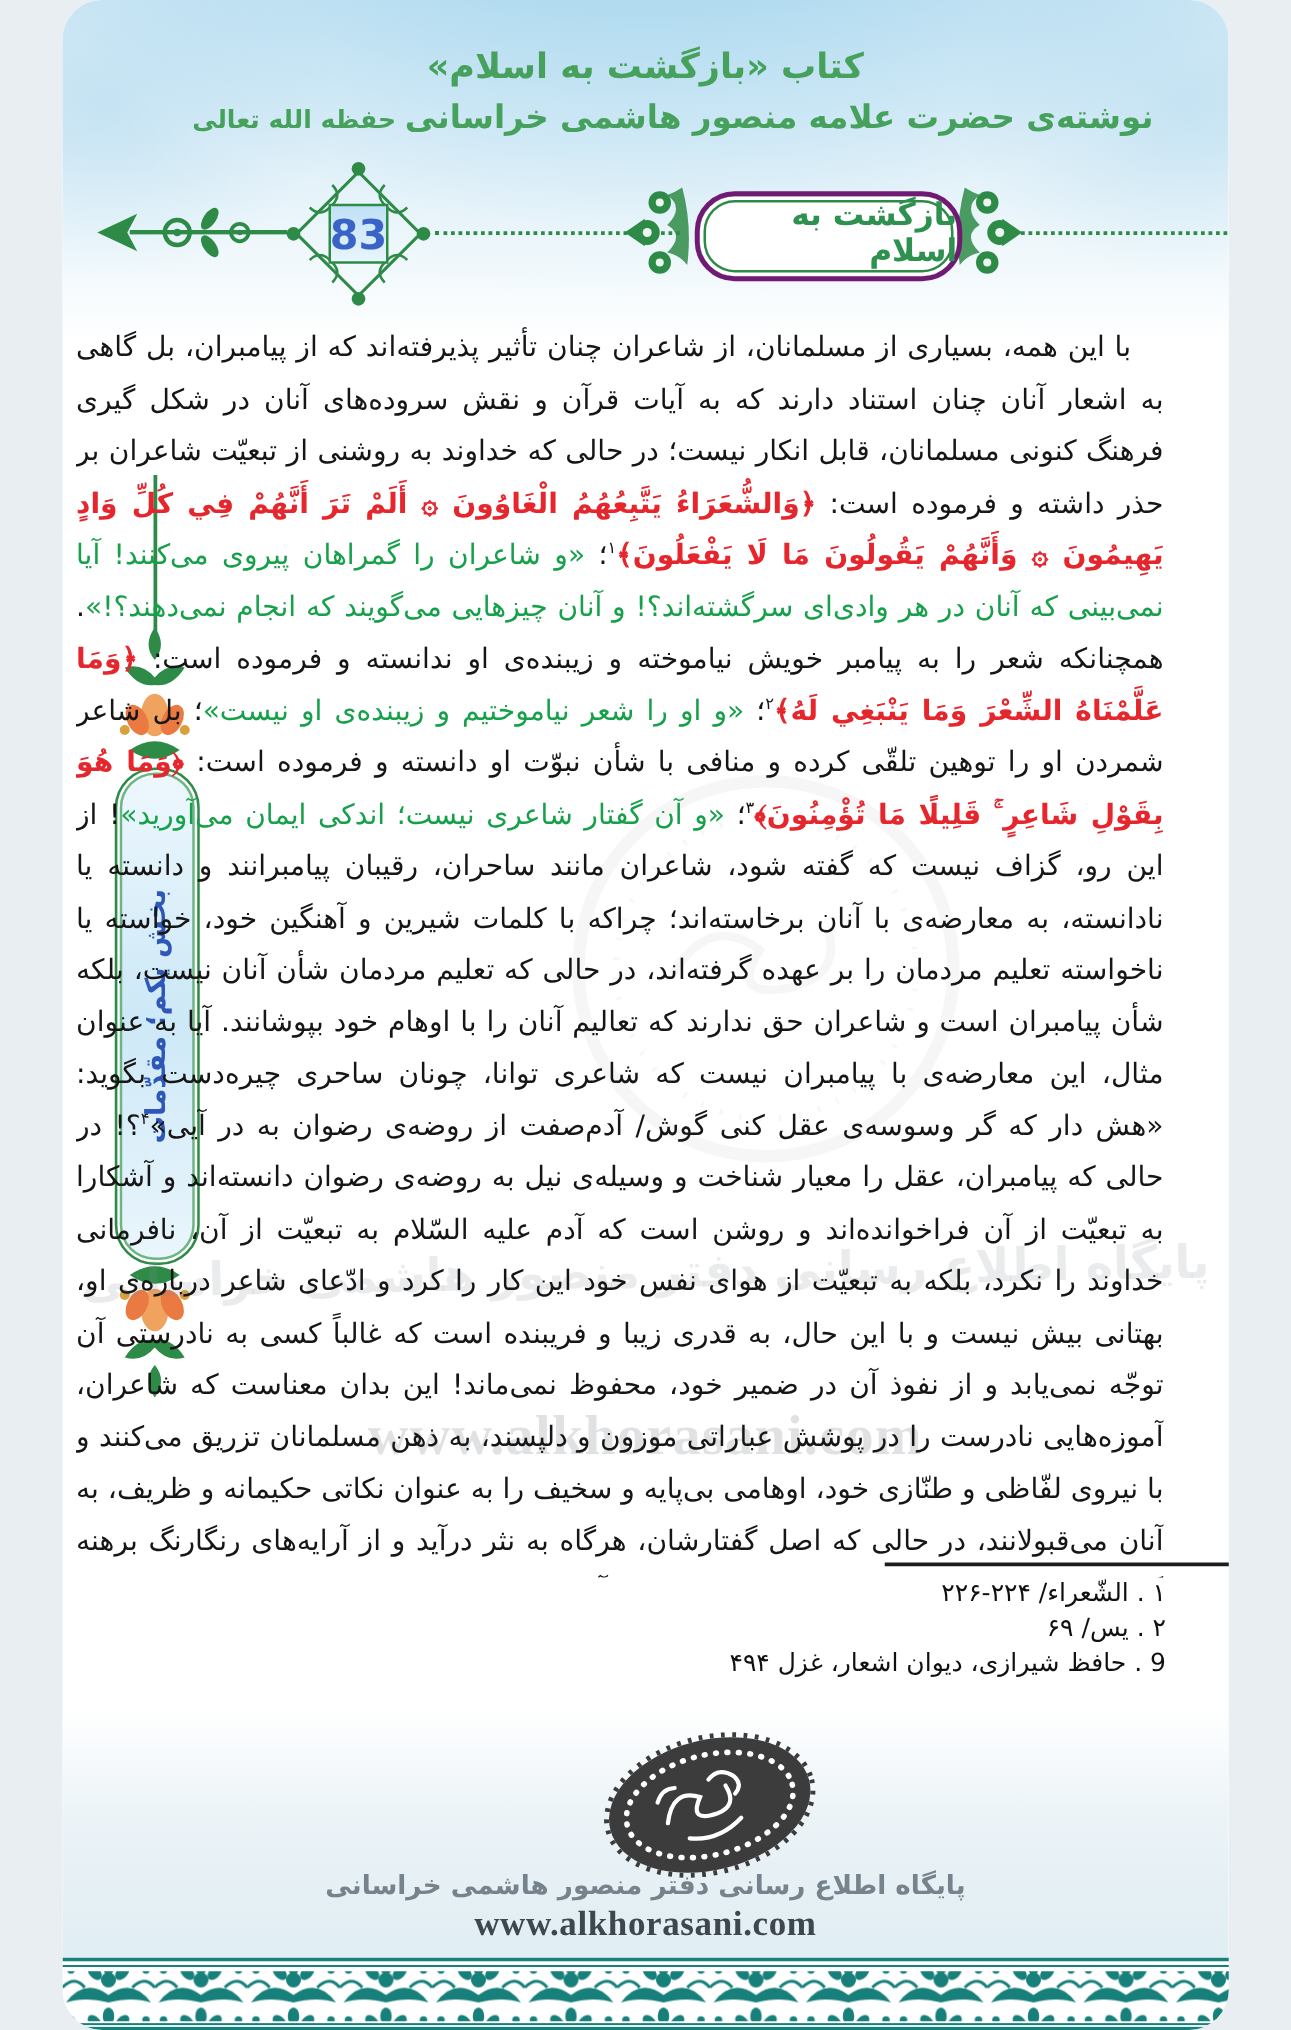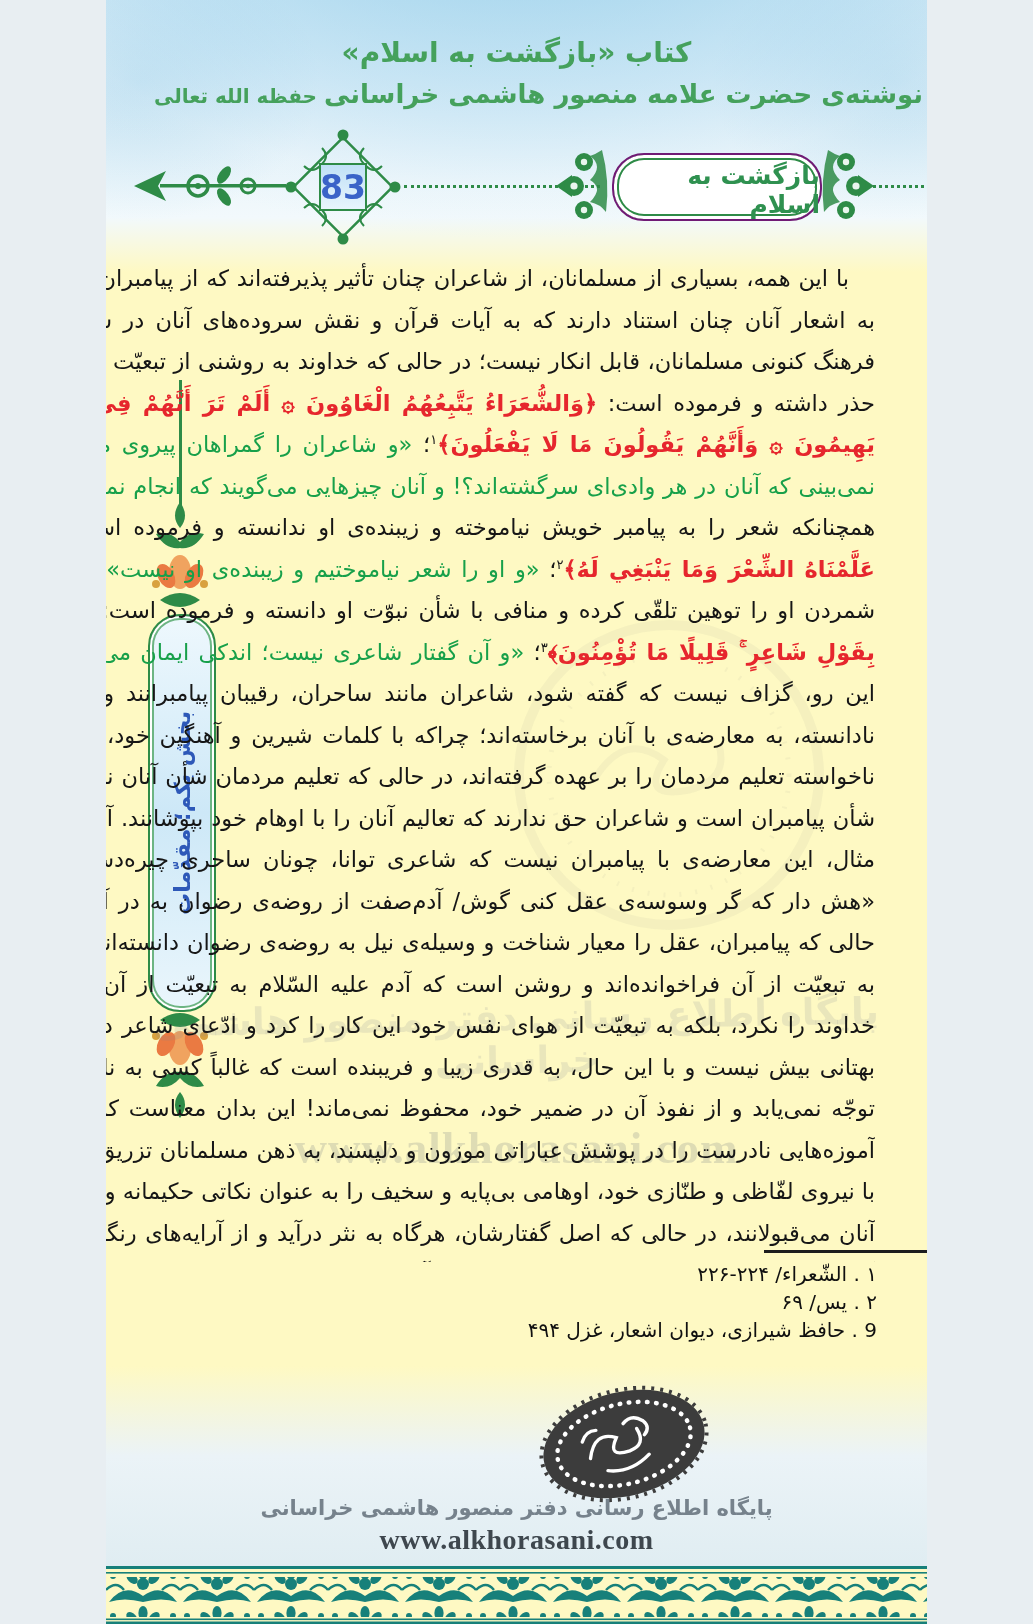--- a/index.html
+++ b/index.html
@@ -1,19 +1,19 @@
 <!DOCTYPE html>
 <html lang="fa" dir="rtl"><head>
 <meta charset="utf-8">
 <style>
   html,body{margin:0;padding:0;background:#e8eef2;}
   #canvas{
-    position:relative;width:821px;height:1624px;margin:0 auto;
-    background:#fef9c3;overflow:hidden;
-    font-family:"DejaVu Sans",sans-serif;direction:rtl;
+    position:relative;width:933px;height:1624px;margin:0 auto;
+    background:#ffffff;overflow:hidden;
+    font-family:"DejaVu Sans",sans-serif;direction:rtl;border-radius:32px;
   }
   
   .bg-top{
     position:absolute;top:0;left:0;right:0;height:272px;pointer-events:none;
     background:
       radial-gradient(ellipse 720px 430px at 50% -130px, rgba(118,193,228,.62), rgba(160,212,238,.32) 55%, rgba(215,236,247,.16) 74%, rgba(215,236,247,0) 86%),
       radial-gradient(ellipse 260px 200px at 4% 30%, rgba(140,200,230,.35), rgba(140,200,230,0) 70%),
       radial-gradient(ellipse 260px 200px at 96% 30%, rgba(140,200,230,.35), rgba(140,200,230,0) 70%),
       linear-gradient(180deg,#d4eaf6 0%,#e3f1f9 42%,#f2f9fc 80%, rgba(249,252,254,0) 100%);
   }
@@ -29,23 +29,23 @@
   .hdr-line2 .suffix{font-size:20px;margin-left:44px;}
   
   .orn{position:absolute;}
   .dots{position:absolute;border-top:3px dotted #2e8b47;height:0;}
   .dots-mid{left:298px;top:185px;width:196px;}
   .dots-right{left:756px;top:185px;width:277px;}
   .diamond-wrap{position:absolute;left:178px;top:128px;width:118px;height:118px;}
   .page-num{position:absolute;left:0;top:0;width:118px;height:118px;display:flex;
     align-items:center;justify-content:center;font-size:33px;font-weight:bold;color:#3a63c8;}
   .banner{position:absolute;left:506px;top:153px;width:206px;height:64px;
-    border:2px solid #701a75;border-radius:32px;background:#fff;
+    border:4px solid #701a75;border-radius:32px;background:#fff;
     box-shadow:inset 0 0 0 3px #fff, inset 0 0 0 5px #2e8b47;
-    display:flex;align-items:flex-end;justify-content:center;}
+    display:flex;align-items:flex-start;justify-content:center;}
   .banner-text{font-size:25px;font-weight:bold;color:#2f9150;}
   
   .sb-stem{position:absolute;left:73px;top:380px;width:3px;height:134px;background:#2e8b47;}
   .sb-cart{position:absolute;left:42px;top:614px;width:64px;height:394px;border-radius:32px;
     border:2px solid #2e8b47;
     box-shadow:inset 0 0 0 2px #fff, inset 0 0 0 4px #6db583;
     background:linear-gradient(180deg,#eef8fd 0%,#cde8f7 50%,#eaf6fc 100%);}
   .sb-label{position:absolute;left:50%;top:50%;transform:translate(-50%,-50%) rotate(-90deg);
     white-space:nowrap;direction:rtl;font-size:22px;font-weight:bold;color:#2d58b8;}
   

